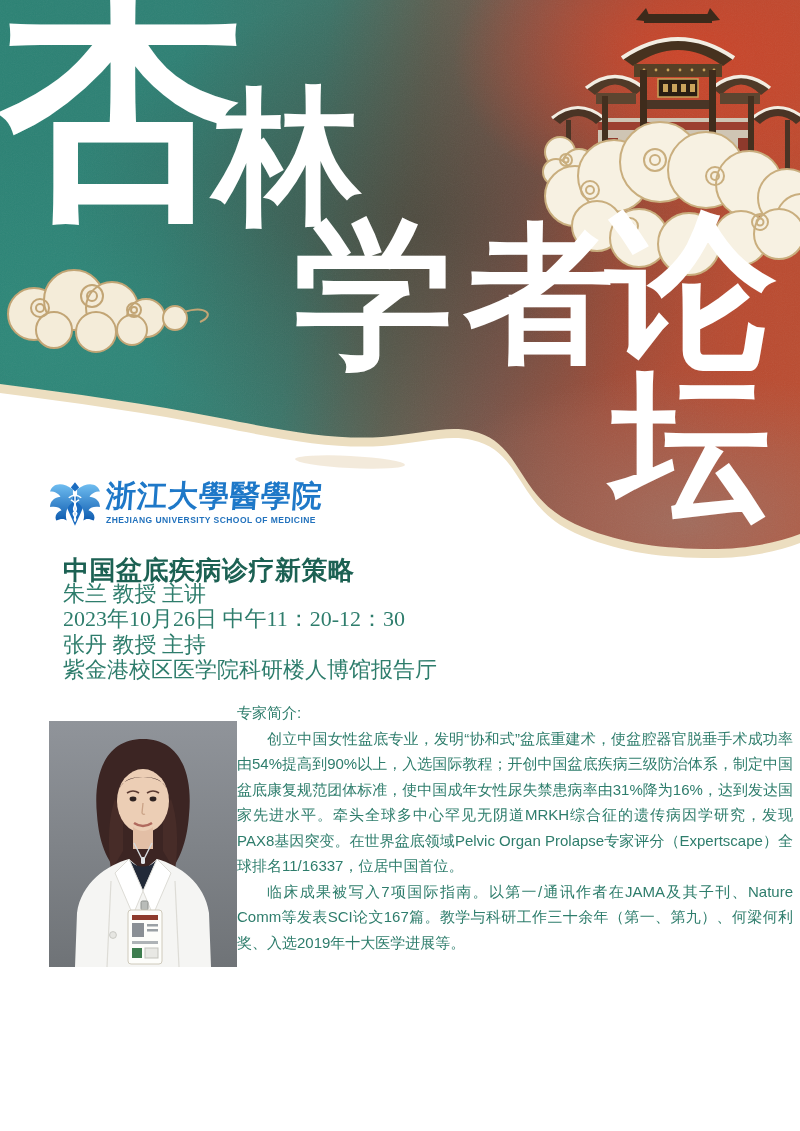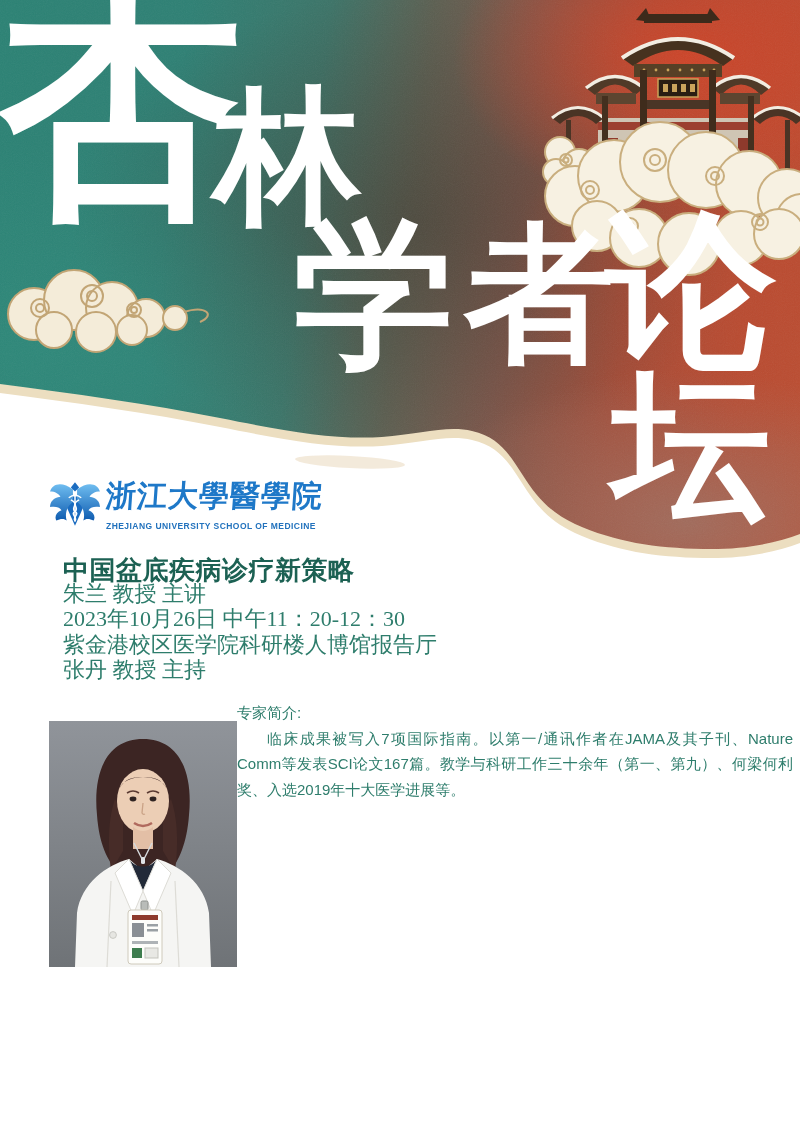--- a/index.html
+++ b/index.html
@@ -26,21 +26,21 @@
   .c5{left:606px;top:208px;font-size:170px;}
   .c6{left:612px;top:368px;font-size:158px;}
   
   .logo{position:absolute;left:48px;top:479px;z-index:5;display:flex;}
   .logo-icon{width:54px;height:50px;}
   .logo-text{margin-left:4px;}
   .logo-cn{font-family:"Liberation Serif","DejaVu Serif",serif;font-weight:700;
            color:#1e78c8;font-size:30px;line-height:34px;letter-spacing:1px;
            transform:skewX(-4deg);white-space:nowrap;}
   .logo-en{color:#2272bd;font-weight:700;font-size:8.5px;letter-spacing:.45px;
-           margin-top:8px;white-space:nowrap;}
+           margin-top:2px;white-space:nowrap;}
   
   .lecture-title{position:absolute;left:63px;top:553px;z-index:5;color:#1c6153;
       font-family:"Liberation Serif","DejaVu Serif",serif;font-weight:700;
       font-size:26px;letter-spacing:.5px;text-align:right;}
   .info{position:absolute;left:63px;top:581px;z-index:5;color:#2e7d6c;
       font-size:22px;line-height:25.4px;font-family:Liberation Serif, serif;}
   .bio{position:absolute;left:237px;top:700px;width:556px;z-index:5;color:#2e7d6c;
       font-size:15px;line-height:25.5px;text-align:justify;}
   .bio p{margin:0;text-indent:2em;}
   .bio .bio-heading{text-indent:0;}
@@ -219,22 +219,22 @@
       <div class="logo-cn">浙江大學醫學院</div>
       <div class="logo-en">ZHEJIANG UNIVERSITY SCHOOL OF MEDICINE</div>
     </div>
   </div>
 
   <div class="lecture-title">中国盆底疾病诊疗新策略</div>
 
   <div class="info">
     <div>朱兰 教授 主讲</div>
     <div>2023年10月26日 中午11：20-12：30</div>
+    <div>张丹 教授 主持</div>
     <div>紫金港校区医学院科研楼人博馆报告厅</div>
-    <div>张丹 教授 主持</div>
   </div>
 
   <svg class="photo" viewBox="0 0 188 246">
     <defs>
       <linearGradient id="pbg" x1="0" y1="0" x2="0" y2="1">
         <stop offset="0" stop-color="#90949a"></stop>
           <stop offset="1" stop-color="#6f7377"></stop>
       </linearGradient>
     </defs>
     <rect width="188" height="246" fill="url(#pbg)"></rect>
@@ -272,17 +272,18 @@
       <rect x="98" y="203" width="11" height="2.5" fill="#9aa0a4"></rect>
       <rect x="98" y="208" width="11" height="2.5" fill="#9aa0a4"></rect>
       <rect x="83" y="220" width="26" height="3" fill="#aeb3b6"></rect>
       <rect x="83" y="227" width="10" height="10" fill="#3e7d4e"></rect>
       <rect x="96" y="227" width="13" height="10" fill="#e8e8e4" stroke="#c4c4bd"></rect>
     </g>
   </svg>
 
   <div class="bio">
     <p class="bio-heading">专家简介:</p>
+    <p>创立中国女性盆底专业，发明“协和式”盆底重建术，使盆腔器官脱垂手术成功率由54%提高到90%以上，入选国际教程；开创中国盆底疾病三级防治体系，制定中国盆底康复规范团体标准，使中国成年女性尿失禁患病率由31%降为16%，达到发达国家先进水平。牵头全球多中心罕见无阴道MRKH综合征的遗传病因学研究，发现PAX8基因突变。在世界盆底领域Pelvic Organ Prolapse专家评分（Expertscape）全球排名11/16337，位居中国首位。</p>
     <p>临床成果被写入7项国际指南。以第一/通讯作者在JAMA及其子刊、Nature Comm等发表SCI论文167篇。教学与科研工作三十余年（第一、第九）、何梁何利奖、入选2019年十大医学进展等。</p>
   </div>
 
 
 </div>
 
 </body></html>

